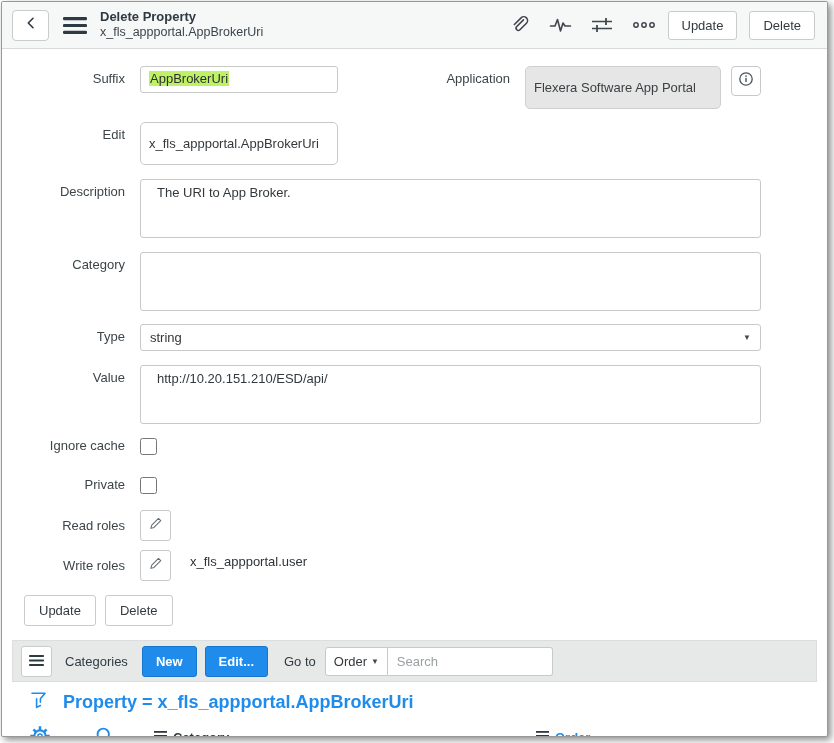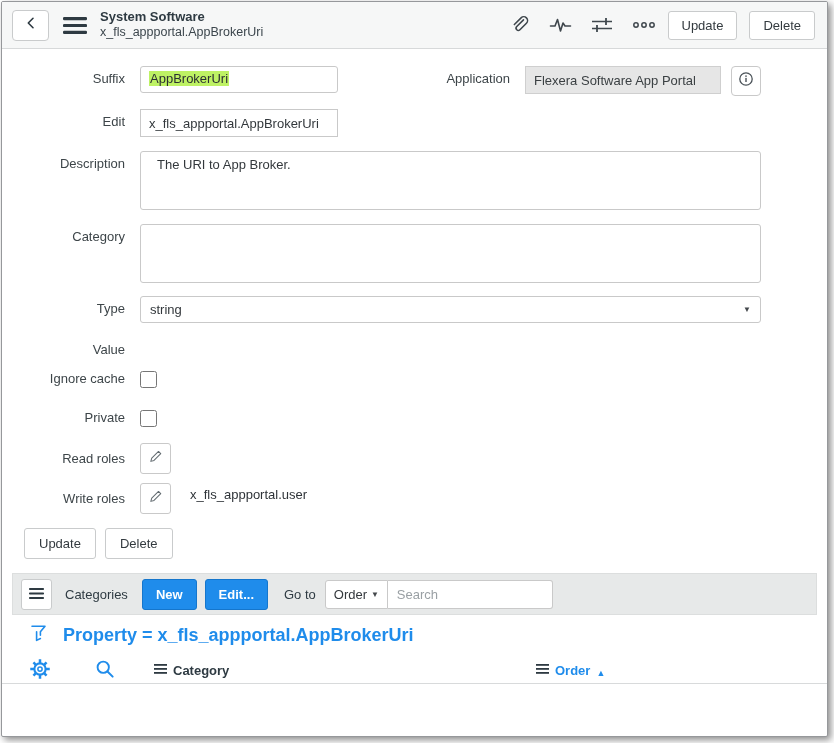--- a/index.html
+++ b/index.html
@@ -21,21 +21,21 @@
   .hicon{margin-left:19px;display:flex;align-items:center;cursor:pointer;}
   .hbtn{margin-left:12px;background:#fff;border:1px solid #c9cbcc;border-radius:3px;
     padding:6px 13px;font-size:13px;color:#333a3f;font-family:inherit;cursor:pointer;}
 
   
   .form-body{padding:17px 66px 0 0;}
   .frow{display:flex;margin-bottom:13px;}
   .flabel{width:138px;flex:0 0 138px;text-align:right;padding:5px 15px 0 0;
     font-size:13px;color:#3d4549;}
   .ffield{flex:1;display:flex;align-items:flex-start;}
-  .tb{height:28px;border:1px solid #c9c9c9;border-radius:0;font-size:13px;color:#33383c;
+  .tb{height:43px;border:1px solid #c9c9c9;border-radius:5px;font-size:13px;color:#33383c;
     padding:0 8px;font-family:inherit;background:#fff;}
   .fake-input{height:27px;border:1px solid #c9c9c9;border-radius:3px;font-size:13px;color:#2b2f32;
     padding:4px 8px 0 8px;background:#fff;}
   .sel-text{background:#bef264;padding:0 1px;}
   .ro-input{background:#e6e6e6;border-color:#cfcfcf;color:#3b4043;}
   .ta{width:100%;height:59px;border:1px solid #c9c9c9;border-radius:3px;resize:none;
     font-size:13px;color:#33383c;padding:5px 16px;font-family:inherit;}
   .select-like{width:100%;height:27px;border:1px solid #c9c9c9;border-radius:3px;background:#fff;
     display:flex;align-items:center;justify-content:space-between;padding:3px 9px;cursor:pointer;}
   .select-like .sval{font-size:13px;color:#33383c;}
@@ -95,21 +95,21 @@
       </span>
     </div>
     <div class="hamburger">
       <svg width="24" height="17" viewBox="0 0 24 17">
           <rect y="0" width="24" height="3.2" rx="1.2" fill="#2e3a42"></rect>
           <rect y="6.9" width="24" height="3.2" rx="1.2" fill="#2e3a42"></rect>
           <rect y="13.8" width="24" height="3.2" rx="1.2" fill="#2e3a42"></rect>
         </svg>
     </div>
     <div class="title-block">
-      <div class="title-main">System Software</div>
+      <div class="title-main">Delete Property</div>
       <div class="title-sub">x_fls_appportal.AppBrokerUri</div>
     </div>
     <div class="header-spacer"></div>
 
     <div class="hicon">
       <svg width="21" height="21" viewBox="0 0 20 20">
           <path d="M13.8 4.6 l-6.4 6.4 a2.1 2.1 0 0 0 3 3 l6.2-6.2 a3.6 3.6 0 0 0 -5.1-5.1 l-6.4 6.4" fill="none" stroke="#3f474d" stroke-width="1.5" stroke-linecap="round"></path>
         </svg>
     </div>
     <div class="hicon">
@@ -183,20 +183,23 @@
       <div class="ffield">
         <div class="select-like">
           <span class="sval">string</span>
           <span class="caret">▼</span>
         </div>
       </div>
     </div>
 
     <div class="frow" style="margin-bottom:12px;">
       <div class="flabel">Value</div>
+      <div class="ffield">
+        <textarea class="ta" style="">http://10.20.151.210/ESD/api/</textarea>
+      </div>
     </div>
 
     <div class="frow row-ignore">
       <div class="flabel" style="padding-top:2px;">Ignore cache</div>
       <div class="ffield">
         <input type="checkbox" class="checkbox" style="">
       </div>
     </div>
 
     <div class="frow row-private">

